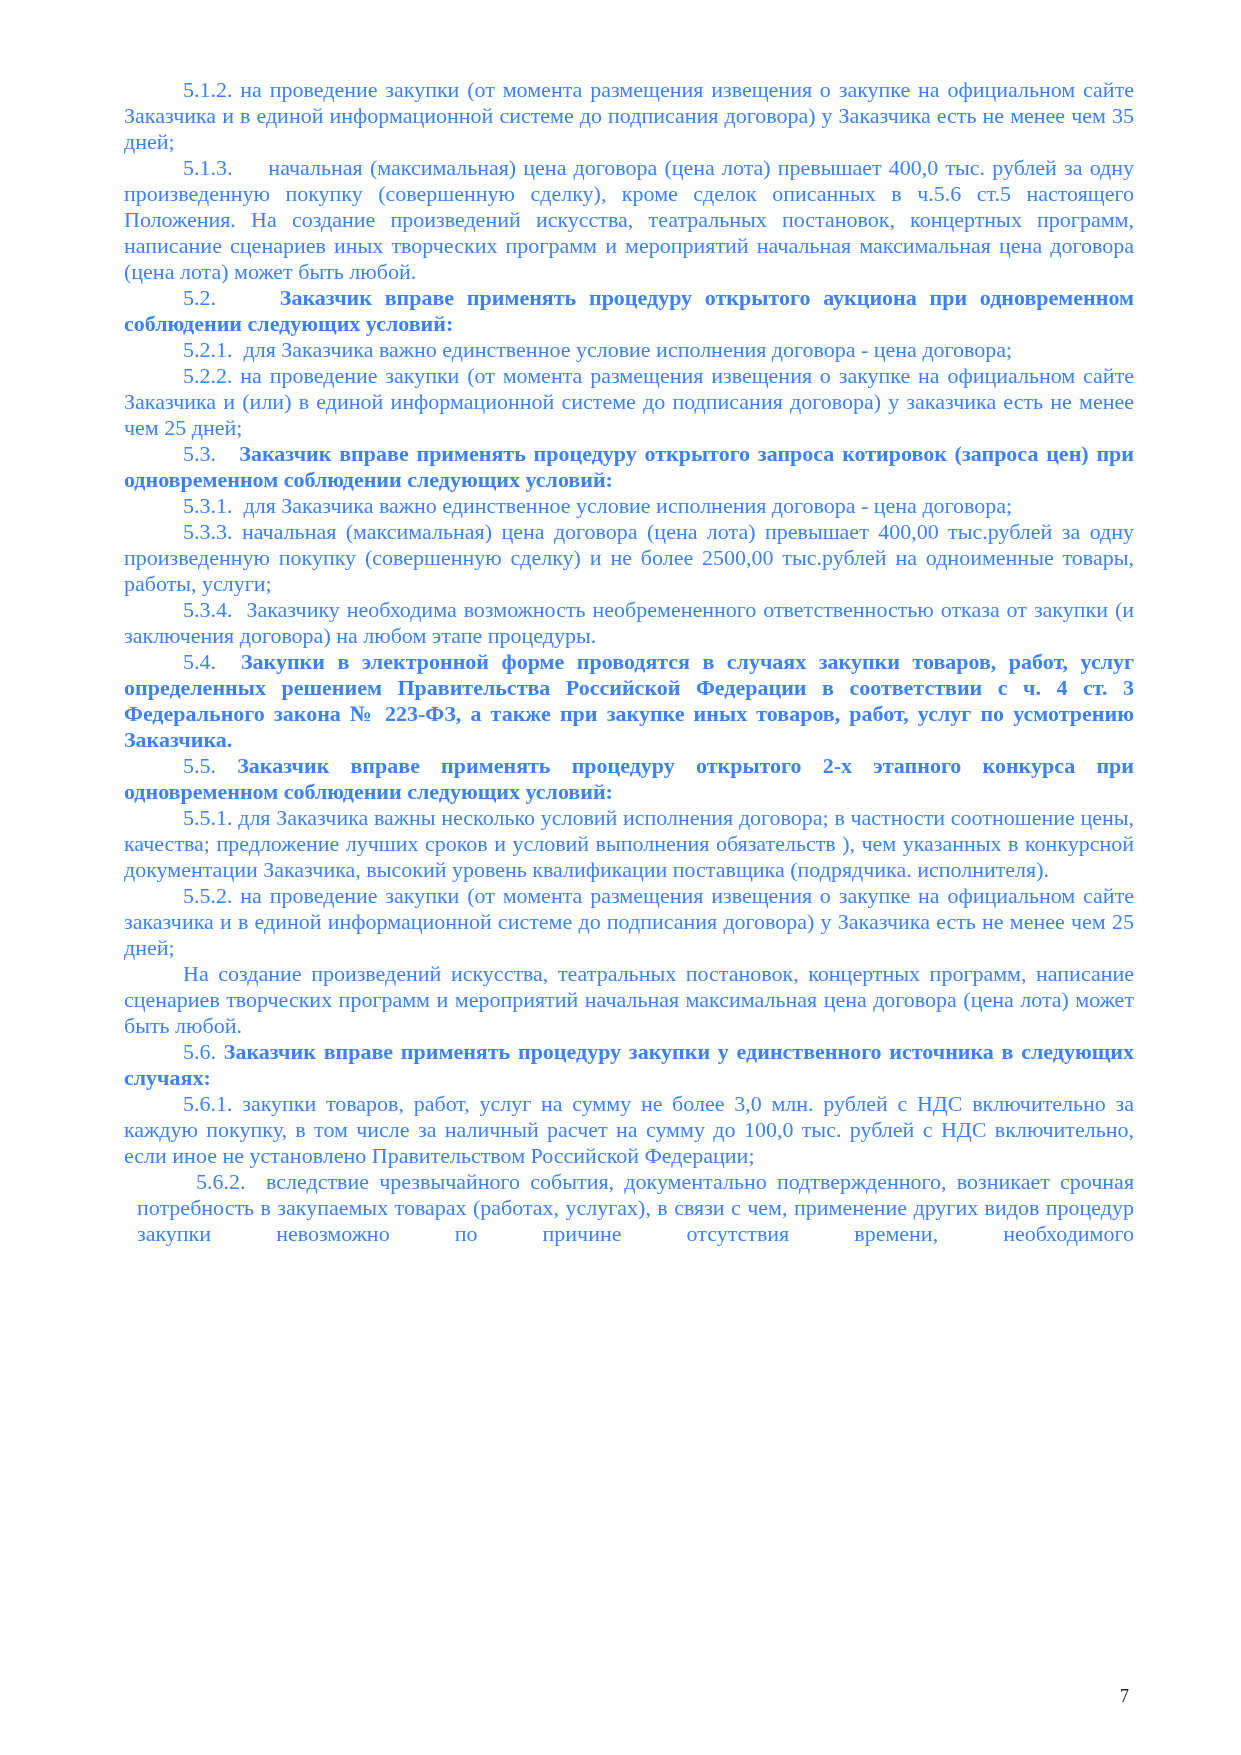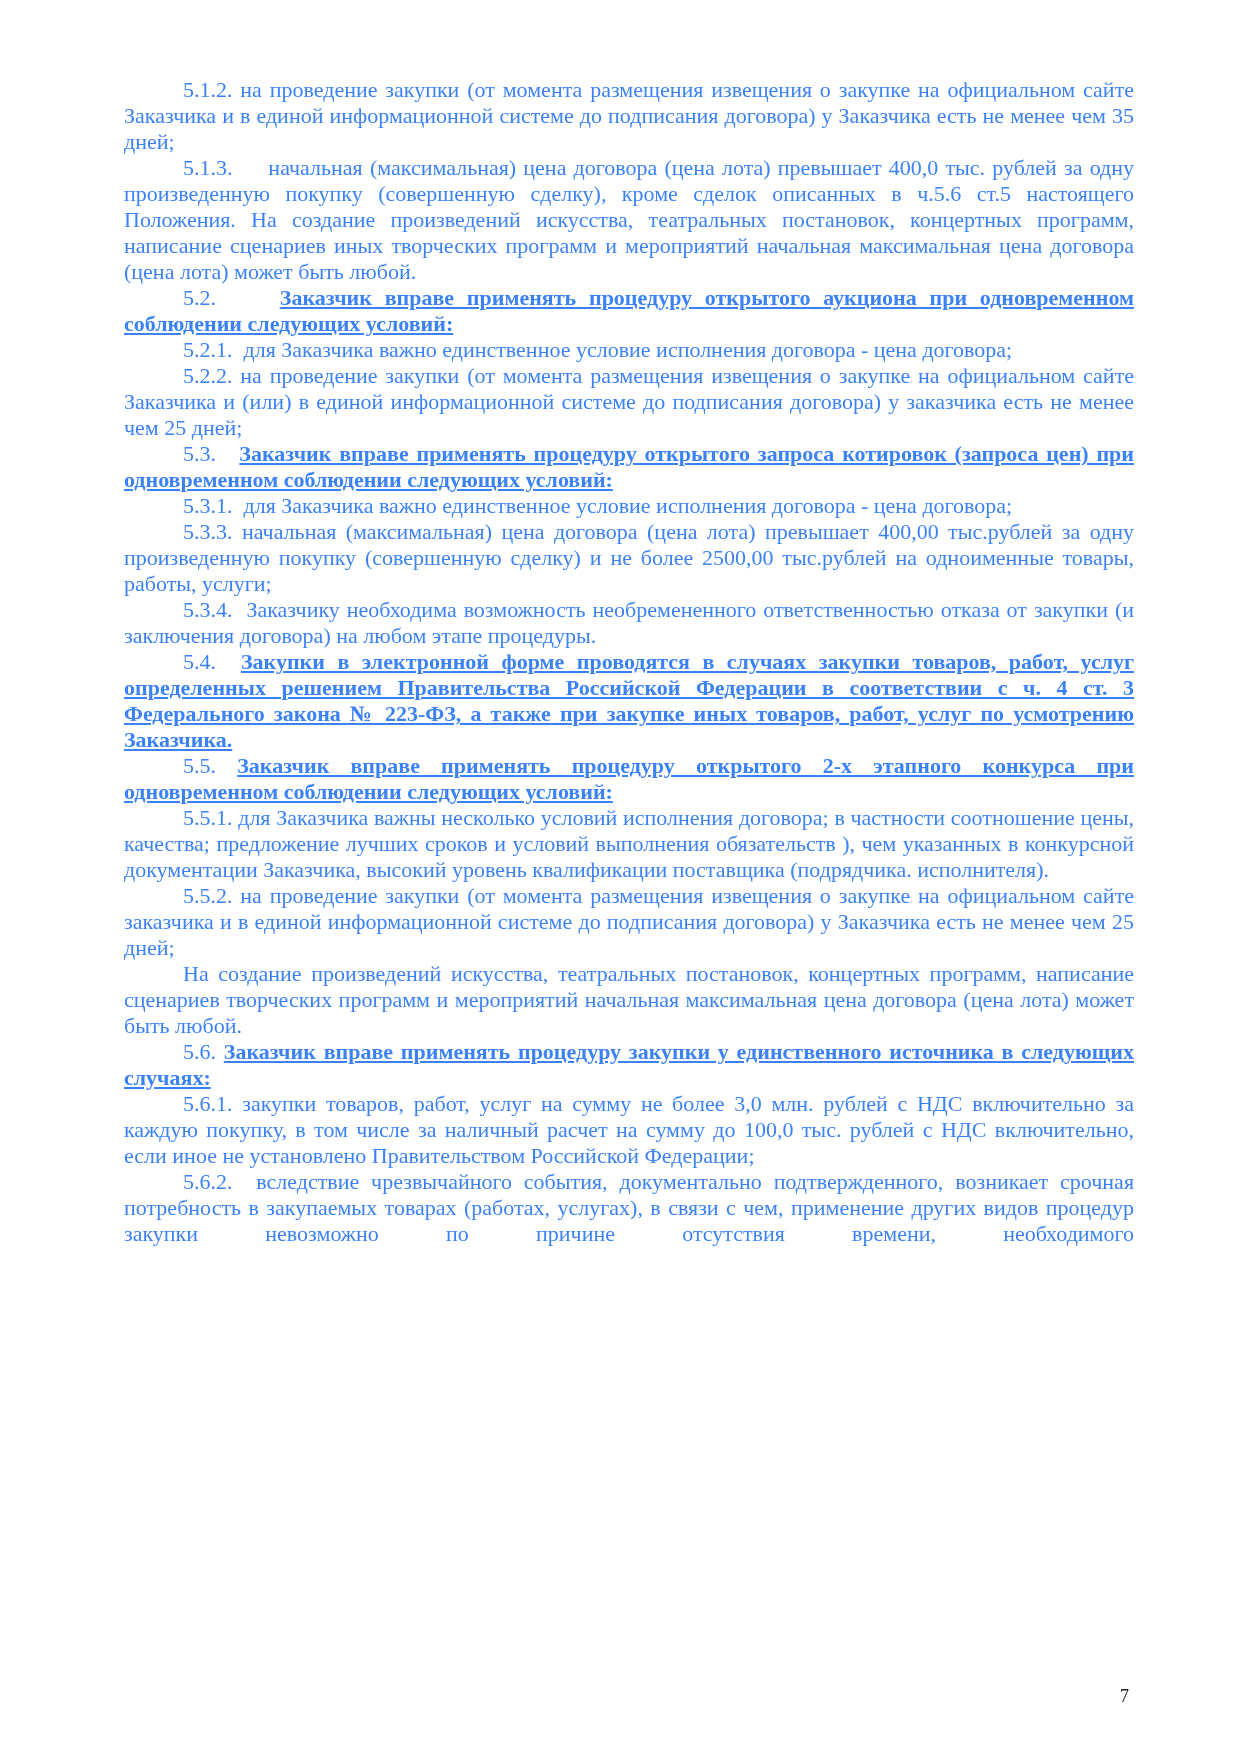--- a/index.html
+++ b/index.html
@@ -12,21 +12,21 @@
       font-family: "Liberation Serif", "DejaVu Serif", serif;
       font-size: 22px;
       line-height: 26px;
       color: #3b82f6;
     }
     .p {
       margin: 0;
       text-align: justify;
       text-indent: 59px;
     }
-    .b { font-weight: bold; text-decoration: underline; }
+    .b { font-weight: bold; }
     .page-number {
       position: absolute;
       left: 1120px;
       top: 1686px;
       font-family: "Liberation Serif", "DejaVu Serif", serif;
       font-size: 18px;
       color: #222222;
     }
   </style>
 </head>
@@ -61,16 +61,16 @@
 
   <p class="p"><span>5.5.2.</span><span style="white-space:pre"> </span><span>на проведение закупки (от момента размещения извещения о закупке на официальном сайте заказчика и в единой информационной системе до подписания договора) у Заказчика есть не менее чем 25 дней;</span></p>
 
 
   <p class="p"><span>На создание произведений искусства, театральных постановок, концертных программ, написание сценариев творческих программ и мероприятий начальная максимальная цена договора (цена лота) может быть любой.</span></p>
 
   <p class="p"><span>5.6.</span><span style="white-space:pre"> </span><span class="b">Заказчик вправе применять процедуру закупки у единственного источника в следующих случаях:</span></p>
 
   <p class="p"><span>5.6.1.</span><span style="white-space:pre"> </span><span>закупки товаров, работ, услуг на сумму не более 3,0 млн. рублей с НДС включительно за каждую покупку, в том числе за наличный расчет на сумму до 100,0 тыс. рублей с НДС включительно, если иное не установлено Правительством Российской Федерации;</span></p>
 
-  <p class="p" style="text-align-last: justify;"><span>5.6.2.</span><span style="white-space:pre">  </span><span>вследствие чрезвычайного события, документально подтвержденного, возникает срочная потребность в закупаемых товарах (работах, услугах), в связи с чем, применение других видов процедур закупки невозможно по причине отсутствия времени, необходимого</span></p>
+  <p class="p" style="text-align-last: justify; margin-left: 13px;"><span>5.6.2.</span><span style="white-space:pre">  </span><span>вследствие чрезвычайного события, документально подтвержденного, возникает срочная потребность в закупаемых товарах (работах, услугах), в связи с чем, применение других видов процедур закупки невозможно по причине отсутствия времени, необходимого</span></p>
 </div>
 
 <div class="page-number">7</div>
 
 </body></html>

